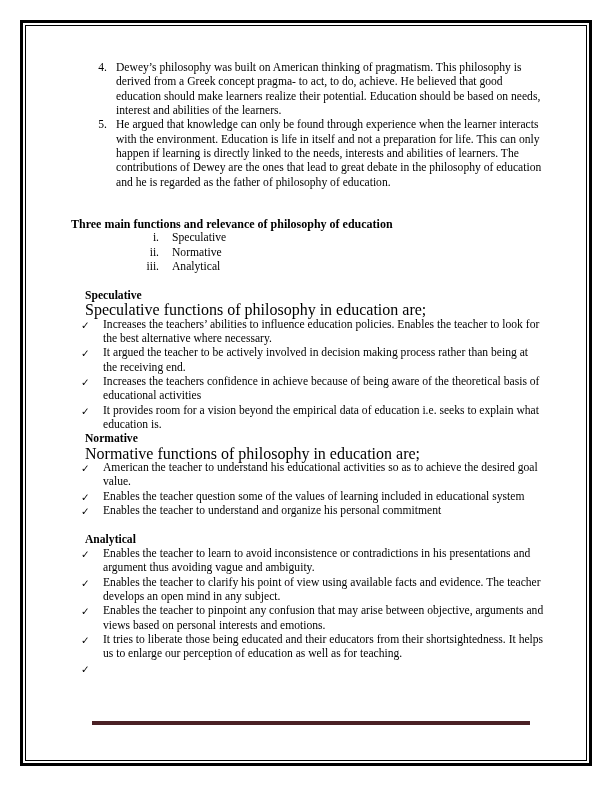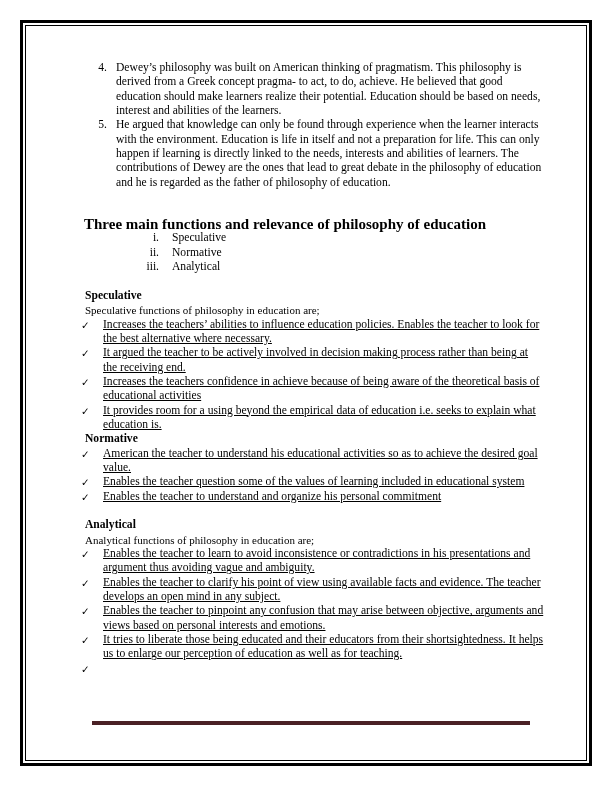--- a/index.html
+++ b/index.html
@@ -72,24 +72,24 @@
     left: 16px;
     top: 0;
     width: 14px;
     text-align: right;
     font-size: 11.6px;
   }
 
   
   .section-heading {
     font-weight: bold;
-    font-size: 15px;
+    font-size: 12px;
     line-height: 14.35px;
     margin-top: 27px;
-    margin-left: 17px;
+    margin-left: 4px;
   }
 
   
   .roman-list {
     margin: 0;
     padding: 0;
     list-style: none;
   }
   .roman-item {
     position: relative;
@@ -112,21 +112,21 @@
   }
   .subsection.spaced-before {
     margin-top: 14.35px;
   }
   .sub-title {
     font-weight: bold;
     font-size: 11.6px;
     line-height: 14.35px;
   }
   .sub-lead {
-    font-size: 11px;
+    font-size: 16px;
     line-height: 14.35px;
   }
 
   
   .check-list {
     margin: 0;
     padding: 0;
     list-style: none;
   }
   .check-item {
@@ -139,21 +139,20 @@
   .check-mark {
     position: absolute;
     left: -4px;
     top: 0;
     font-size: 10.4px;
     line-height: 14.35px;
     font-family: "DejaVu Sans", sans-serif;
   }
   .check-text {
     display: block;
-    text-decoration: underline;
   }
 
   
   .bottom-rule {
     position: absolute;
     left: 69px;
     top: 698px;
     width: 438px;
     height: 4px;
     background: #4A2125;
@@ -206,46 +205,46 @@
         <li class="check-item">
           <span class="check-mark">✓</span>
           <span class="check-text">It argued the teacher to be actively involved in decision making process rather than being at the receiving end.</span>
         </li>
         <li class="check-item">
           <span class="check-mark">✓</span>
           <span class="check-text">Increases the teachers confidence in achieve because of being aware of the theoretical basis of educational activities</span>
         </li>
         <li class="check-item">
           <span class="check-mark">✓</span>
-          <span class="check-text">It provides room for a using beyond the empirical data of education i.e. seeks to explain what education is.</span>
+          <span class="check-text">It provides room for a vision beyond the empirical data of education i.e. seeks to explain what education is.</span>
         </li>
       </ul>
     </div>
 
     <div class="subsection">
       <div class="sub-title">Normative</div>
+      <div class="sub-lead">Normative functions of philosophy in education are;</div>
       <ul class="check-list">
         <li class="check-item">
           <span class="check-mark">✓</span>
           <span class="check-text">American the teacher to understand his educational activities so as to achieve the desired goal value.</span>
         </li>
         <li class="check-item">
           <span class="check-mark">✓</span>
           <span class="check-text">Enables the teacher question some of the values of learning included in educational system</span>
         </li>
         <li class="check-item">
           <span class="check-mark">✓</span>
           <span class="check-text">Enables the teacher to understand and organize his personal commitment</span>
         </li>
       </ul>
     </div>
 
     <div class="subsection spaced-before">
       <div class="sub-title">Analytical</div>
-      <div class="sub-lead">Analytical functions of philosophy in education are;</div>
       <ul class="check-list">
         <li class="check-item">
           <span class="check-mark">✓</span>
           <span class="check-text">Enables the teacher to learn to avoid inconsistence or contradictions in his presentations and argument thus avoiding vague and ambiguity.</span>
         </li>
         <li class="check-item">
           <span class="check-mark">✓</span>
           <span class="check-text">Enables the teacher to clarify his point of view using available facts and evidence. The teacher develops an open mind in any subject.</span>
         </li>
         <li class="check-item">

